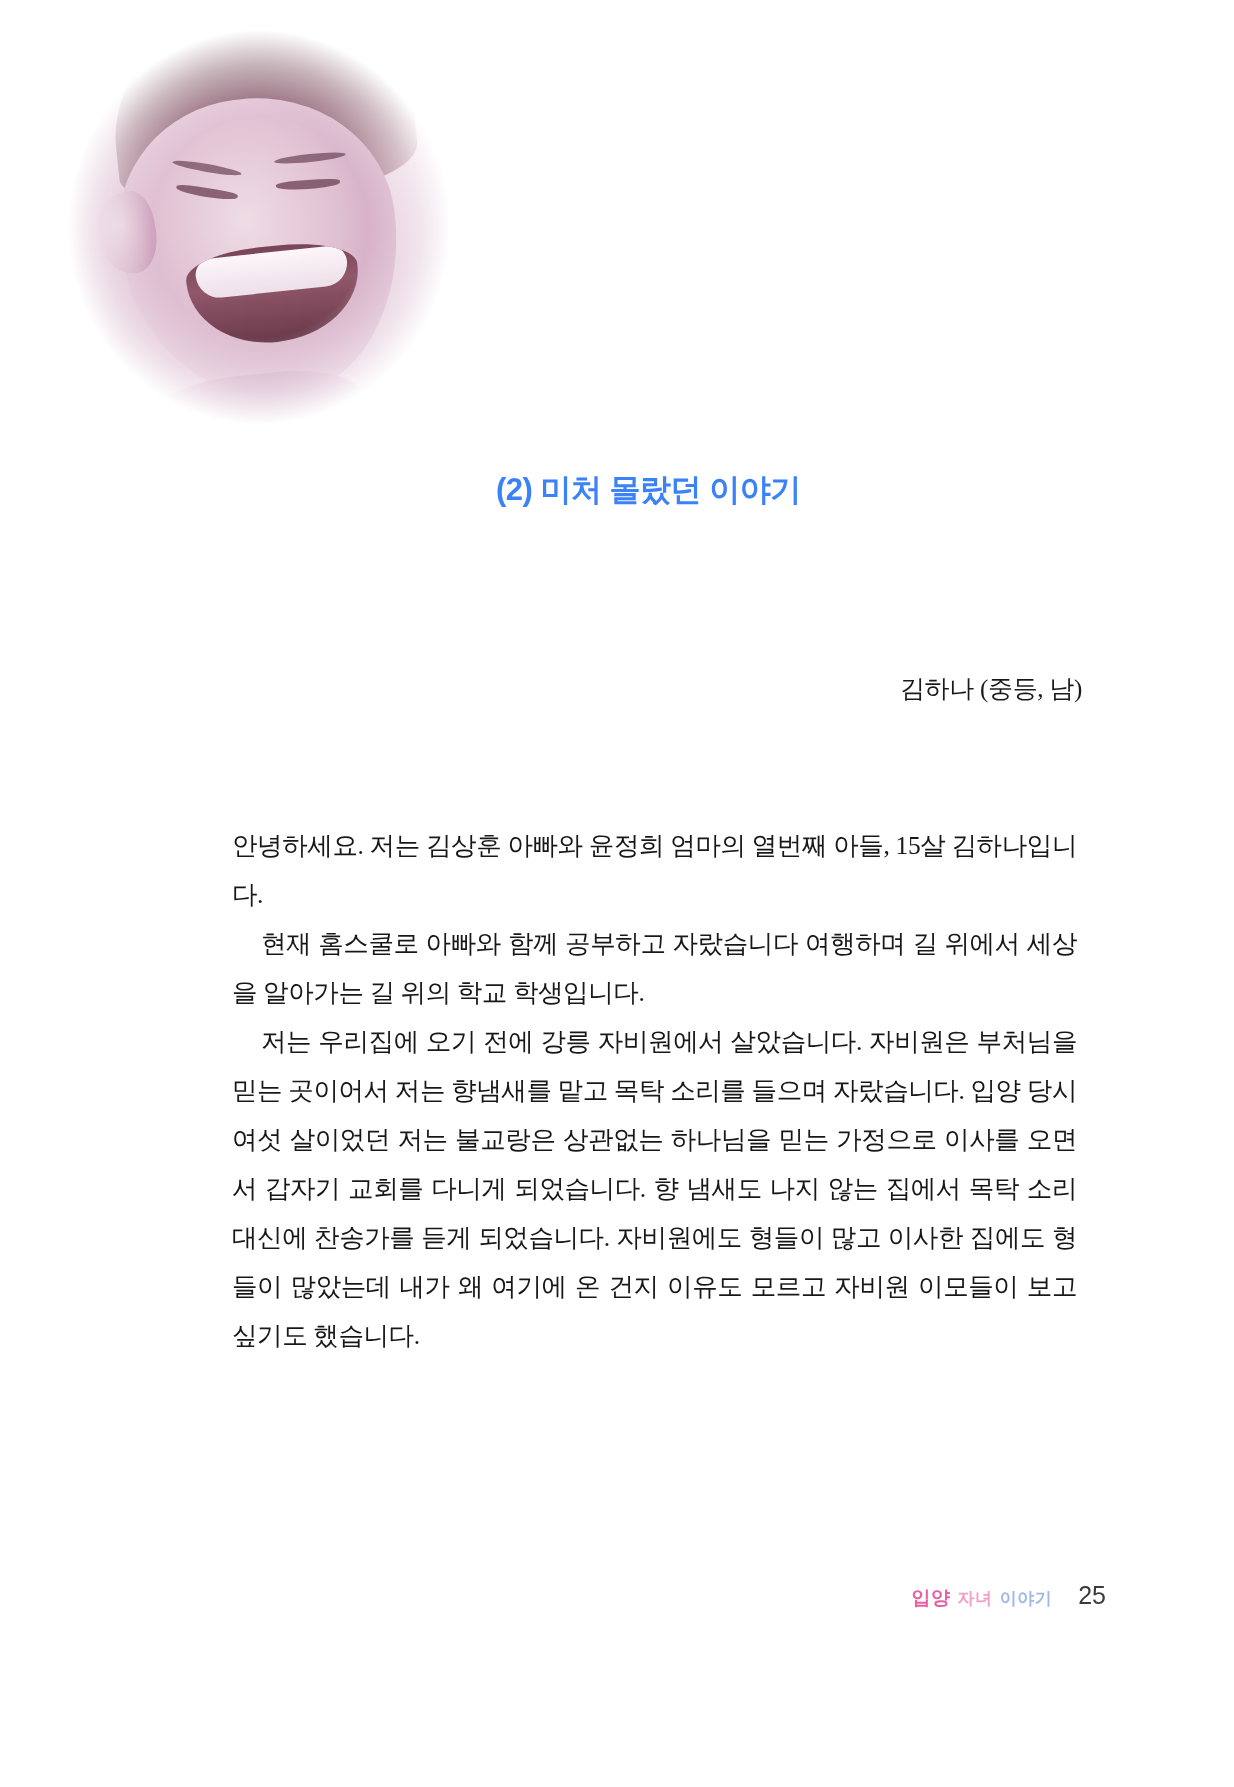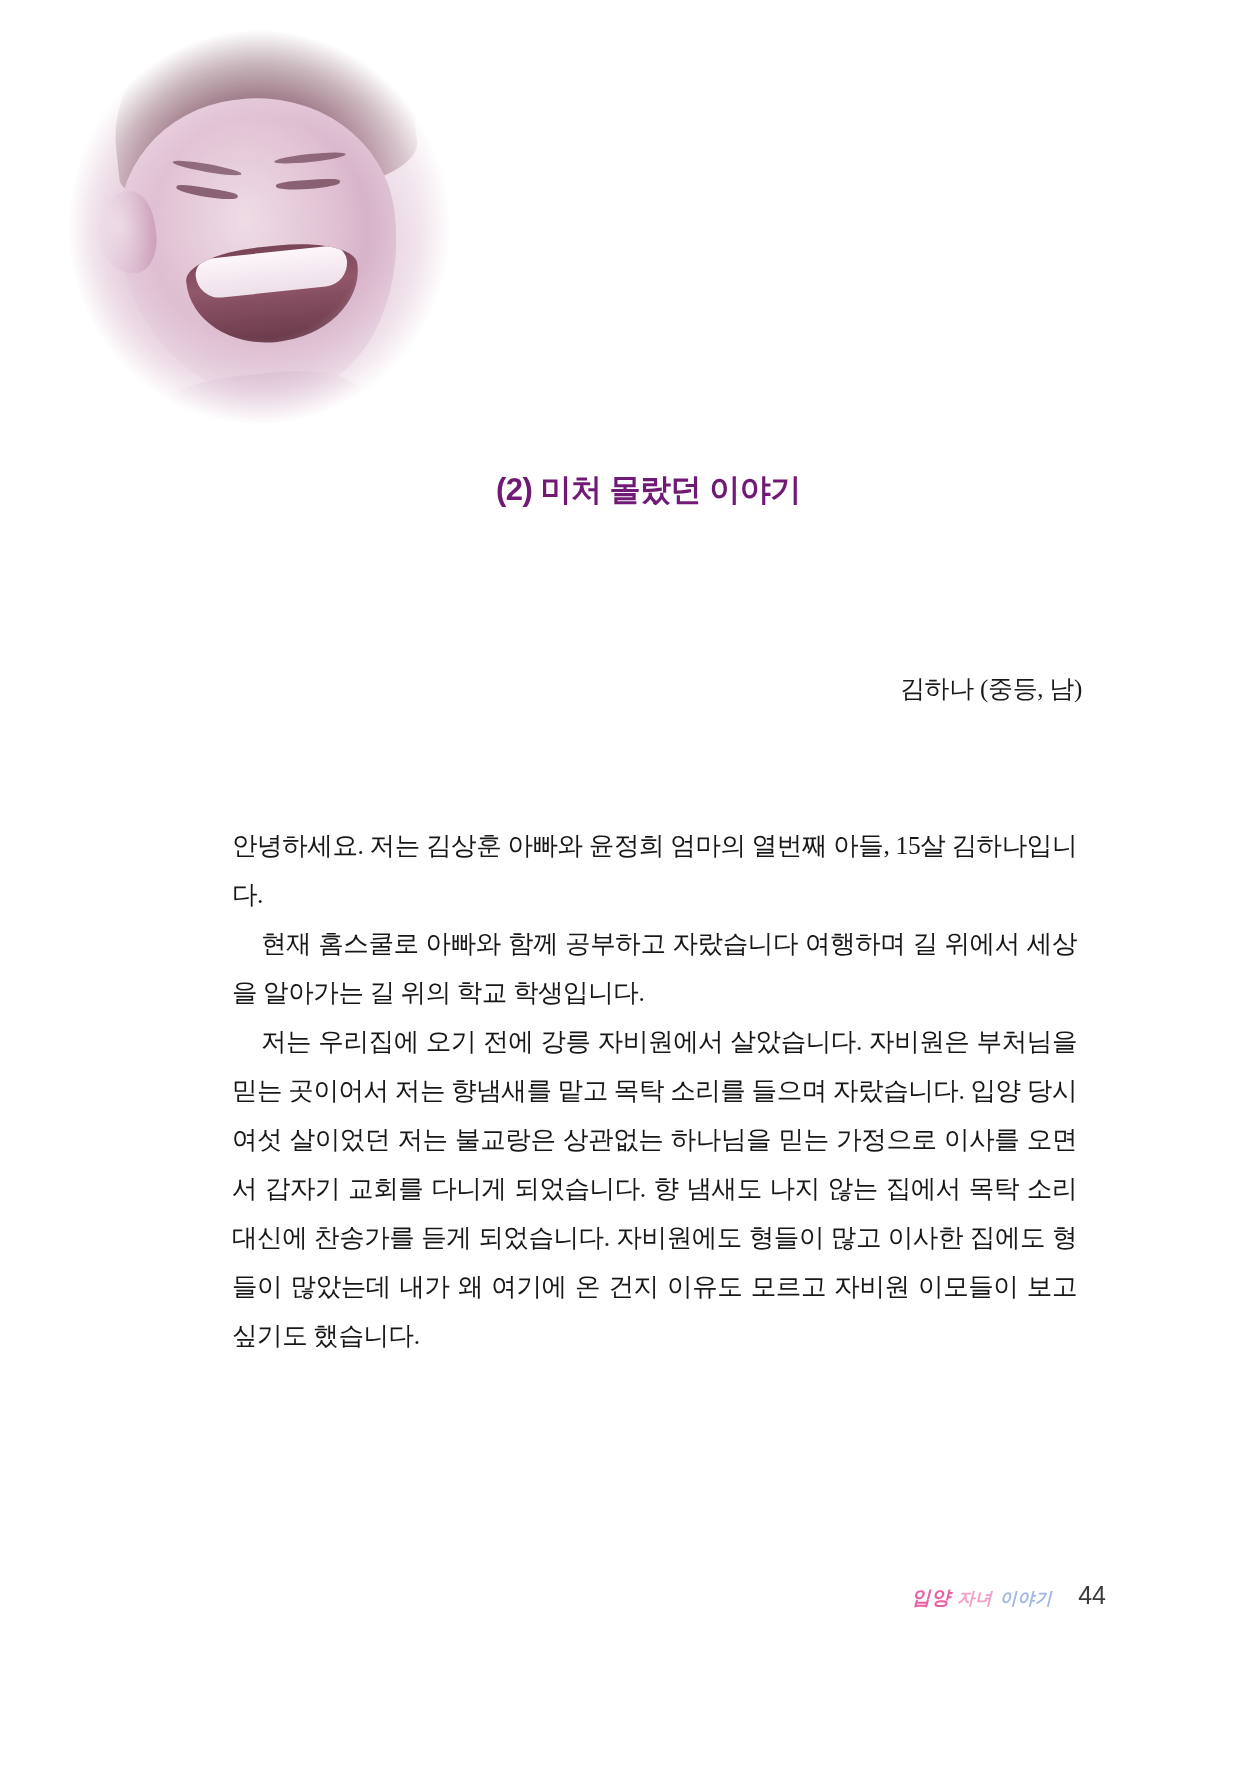--- a/index.html
+++ b/index.html
@@ -129,21 +129,21 @@
     inset: 0;
     z-index: 10;
   }
   .section-title {
     position: absolute;
     left: 496px;
     top: 448px;
     font-size: 31px;
     font-weight: 700;
     letter-spacing: -0.5px;
-    color: #701a75;
+    color: #3b82f6;
     font-family: "Liberation Sans", "DejaVu Sans", sans-serif;
   }
   .byline {
     position: absolute;
     right: 152px;
     top: 672px;
     font-size: 25px;
     color: #1a1a1a;
     letter-spacing: -0.3px;
   }
@@ -169,21 +169,20 @@
     display: flex;
     align-items: baseline;
     gap: 26px;
   }
   .footer-logo {
     font-family: "DejaVu Sans", sans-serif;
     font-size: 19px;
     font-weight: 700;
     letter-spacing: 0.5px;
     white-space: nowrap;
-    font-style: italic;
   }
   .footer-logo .lg-a { color: #e95fa4; }
   .footer-logo .lg-b { color: #f0a0c6; font-size: 17px; }
   .footer-logo .lg-c { color: #9fb8e6; font-size: 17px; }
   .page-number {
     font-family: "Liberation Sans", "DejaVu Sans", sans-serif;
     font-size: 25px;
     color: #3b3b3b;
   }
 </style>
@@ -219,16 +218,16 @@
     <p class="indent">현재 홈스쿨로 아빠와 함께 공부하고 자랐습니다 여행하며 길 위에서 세상을 알아가는 길 위의 학교 학생입니다.</p>
     <p class="indent">저는 우리집에 오기 전에 강릉 자비원에서 살았습니다. 자비원은 부처님을 믿는 곳이어서 저는 향냄새를 맡고 목탁 소리를 들으며 자랐습니다. 입양 당시 여섯 살이었던 저는 불교랑은 상관없는 하나님을 믿는 가정으로 이사를 오면서 갑자기 교회를 다니게 되었습니다. 향 냄새도 나지 않는 집에서 목탁 소리 대신에 찬송가를 듣게 되었습니다. 자비원에도 형들이 많고 이사한 집에도 형들이 많았는데 내가 왜 여기에 온 건지 이유도 모르고 자비원 이모들이 보고 싶기도 했습니다.</p>
   </div>
 
   <div class="footer">
     <div class="footer-logo">
       <span class="lg-a">입양</span>
       <span class="lg-b">자녀</span>
       <span class="lg-c">이야기</span>
     </div>
-    <div class="page-number">44</div>
+    <div class="page-number">25</div>
   </div>
 
 </div>
 
 </body></html>

